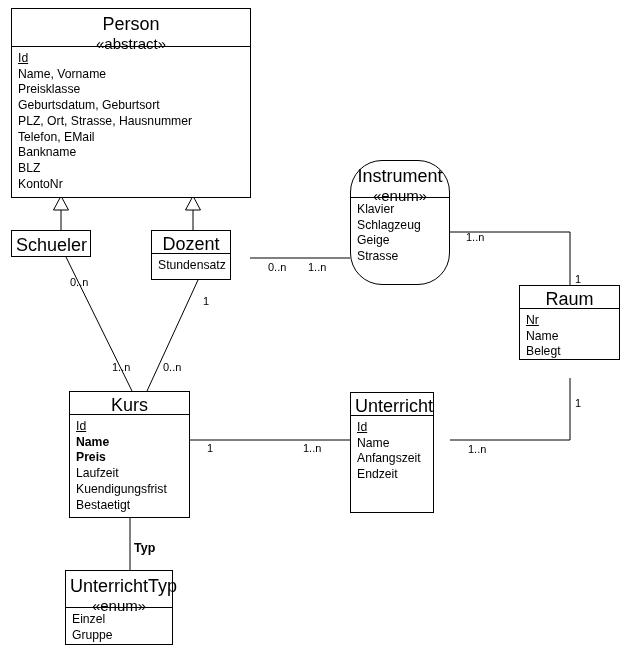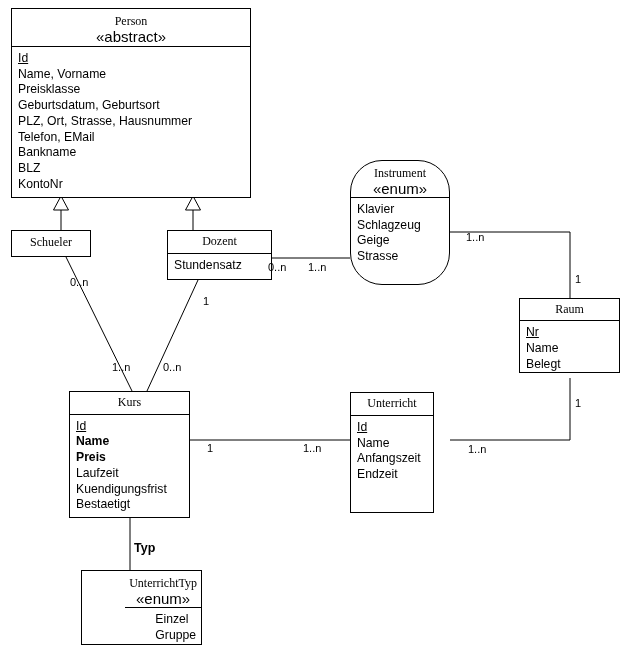--- a/index.html
+++ b/index.html
@@ -34,23 +34,22 @@
   .uml-header {
     box-sizing: border-box;
     padding: 5px 4px 4px 4px;
     text-align: center;
     line-height: 1.18;
   }
   .uml-header.with-sep {
     border-bottom: 1px solid #000000;
   }
   .uml-name {
-    font-size: 12px;
-    color: #000000;
-    font-family: Liberation Serif, serif;
+    font-size: 18px;
+    color: #000000;
   }
   .uml-stereotype {
     font-size: 15px;
     color: #000000;
   }
   .uml-body {
     box-sizing: border-box;
     padding: 4px 5px 4px 6px;
     flex: 1 1 auto;
   }
@@ -141,21 +140,21 @@
       <div class="uml-attr">KontoNr</div>
     </div>
   </div>
 
   <div class="uml-class" style="left:11px; top:230px; width:80px; height:27px;">
     <div class="uml-header" style="height:27px; padding-top:4px;">
       <div class="uml-name">Schueler</div>
     </div>
   </div>
 
-  <div class="uml-class" style="left:151px; top:230px; width:105px; height:50px;margin-left:16px;">
+  <div class="uml-class" style="left:151px; top:230px; width:80px; height:50px;">
     <div class="uml-header with-sep" style="height:23px; padding-top:3px;">
       <div class="uml-name">Dozent</div>
     </div>
     <div class="uml-body">
       <div class="uml-attr">Stundensatz</div>
     </div>
   </div>
 
   <div class="uml-class" style="left:350px; top:160px; width:100px; height:125px;border-radius:32px;">
     <div class="uml-header with-sep" style="height:37px;">
@@ -163,21 +162,21 @@
       <div class="uml-stereotype">«enum»</div>
     </div>
     <div class="uml-body">
       <div class="uml-attr">Klavier</div>
       <div class="uml-attr">Schlagzeug</div>
       <div class="uml-attr">Geige</div>
       <div class="uml-attr">Strasse</div>
     </div>
   </div>
 
-  <div class="uml-class" style="left:519px; top:298px; width:101px; height:75px;">
+  <div class="uml-class" style="left:519px; top:285px; width:101px; height:75px;">
     <div class="uml-header with-sep" style="height:23px; padding-top:3px;">
       <div class="uml-name">Raum</div>
     </div>
     <div class="uml-body">
       <div class="uml-attr key">Nr</div>
       <div class="uml-attr">Name</div>
       <div class="uml-attr">Belegt</div>
     </div>
   </div>
 
@@ -200,21 +199,21 @@
       <div class="uml-name">Unterricht</div>
     </div>
     <div class="uml-body">
       <div class="uml-attr key">Id</div>
       <div class="uml-attr">Name</div>
       <div class="uml-attr">Anfangszeit</div>
       <div class="uml-attr">Endzeit</div>
     </div>
   </div>
 
-  <div class="uml-class" style="left:81px; top:570px; width:121px; height:75px;align-items:flex-end;">
+  <div class="uml-class" style="left:65px; top:570px; width:108px; height:75px;">
     <div class="uml-header with-sep" style="height:37px;">
       <div class="uml-name">UnterrichtTyp</div>
       <div class="uml-stereotype">«enum»</div>
     </div>
     <div class="uml-body">
       <div class="uml-attr">Einzel</div>
       <div class="uml-attr">Gruppe</div>
     </div>
   </div>
 

